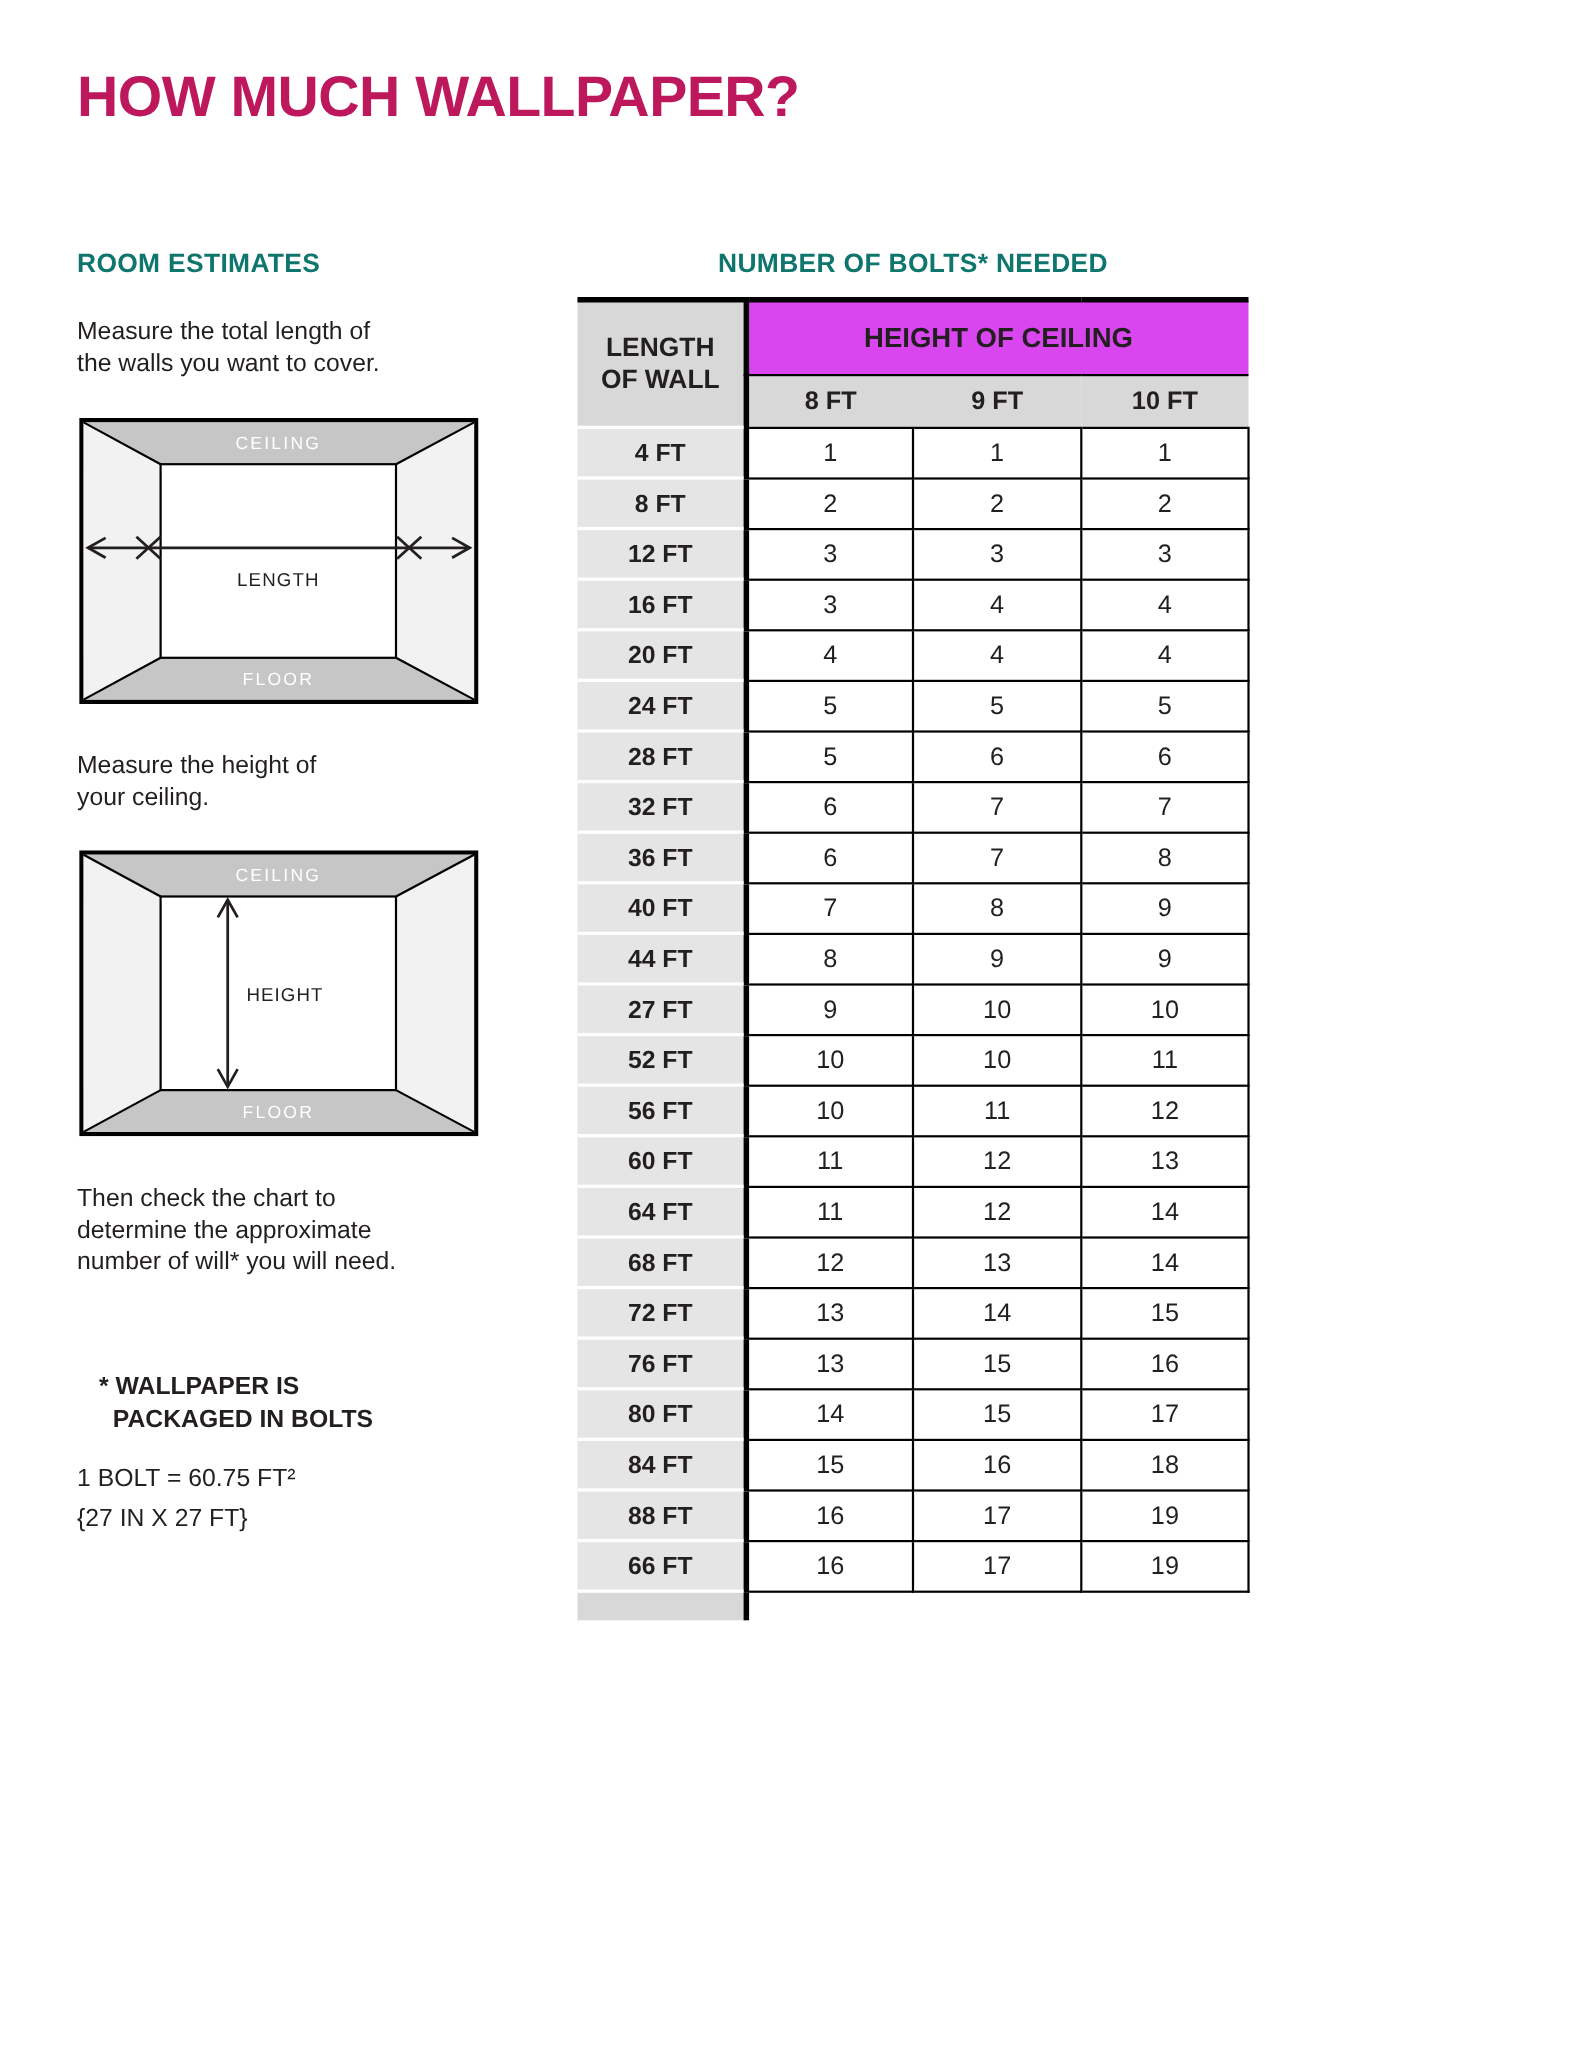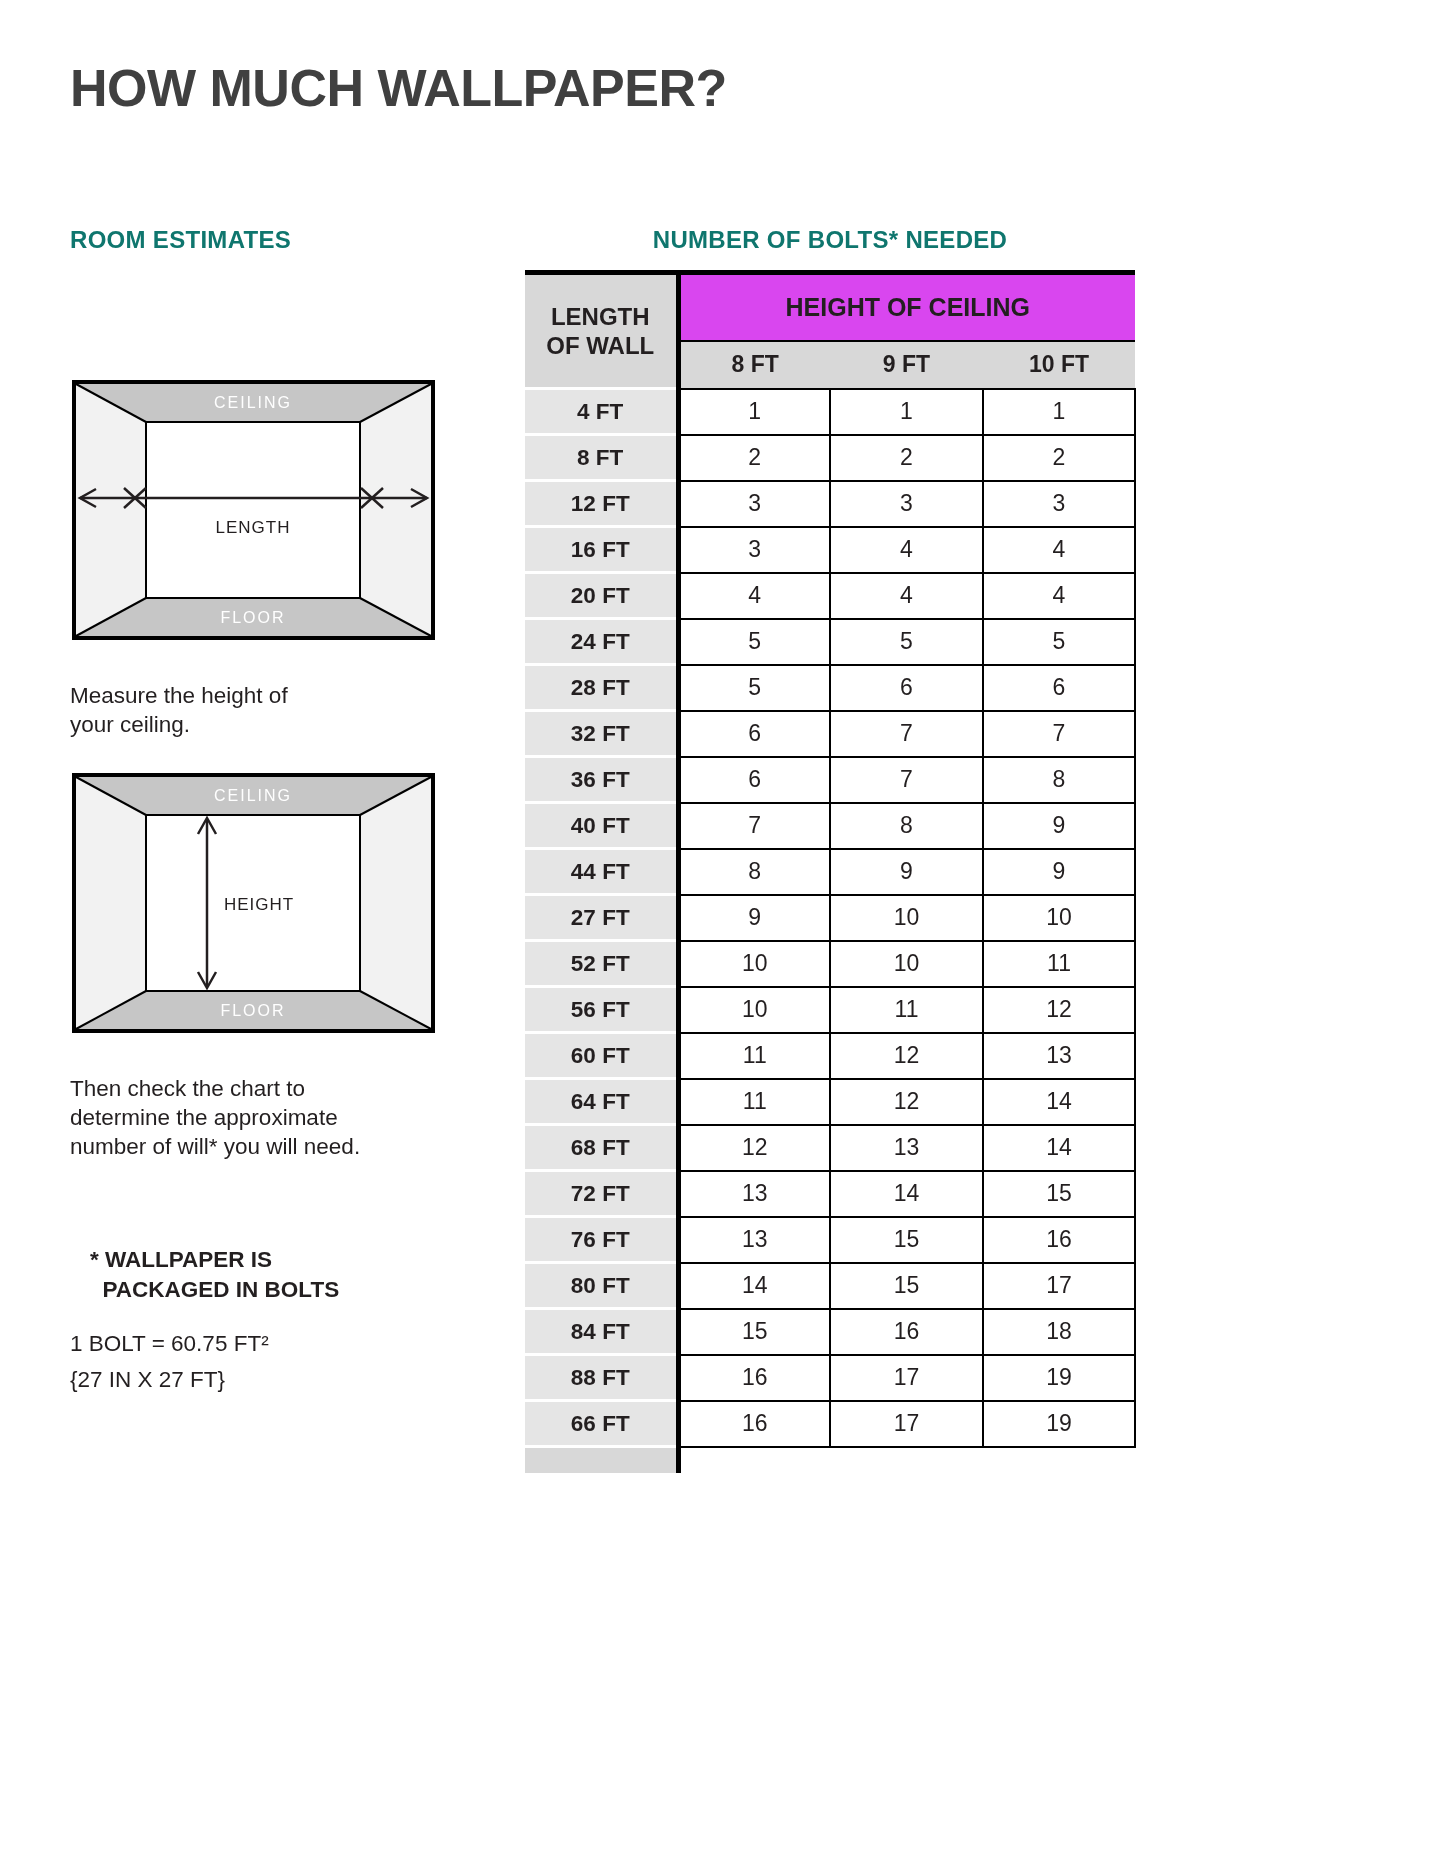--- a/index.html
+++ b/index.html
@@ -5,21 +5,21 @@
   * { margin:0; padding:0; box-sizing:border-box; }
   html, body { background:#ffffff; }
   .page {
     position:relative; width:1445px; height:1870px; background:#ffffff;
     font-family:"Liberation Sans","DejaVu Sans",sans-serif; color:#231f20; overflow:hidden;
   }
   svg text { font-family:"Liberation Sans","DejaVu Sans",sans-serif; }
 
   .title {
     position:absolute; left:70px; top:58px; font-size:52px; font-weight:bold;
-    color:#404040; letter-spacing:-0.5px;
+    color:#be185d; letter-spacing:-0.5px;
   }
   .section-heading {
     position:absolute; font-size:24px; font-weight:bold; color:#0f766e; letter-spacing:0.3px;
   }
   #room-estimates-heading { left:70px; top:226px; }
   #bolts-heading { left:525px; top:226px; width:610px; text-align:center; }
 
   .body-text {
     position:absolute; left:70px; font-size:22.5px; line-height:29px;
     color:#231f20; white-space:pre-line;
@@ -73,20 +73,22 @@
 <body>
 
 <div class="page">
 
   <h1 class="title">HOW MUCH WALLPAPER?</h1>
 
   <h2 class="section-heading" id="room-estimates-heading">ROOM ESTIMATES</h2>
 
   <h2 class="section-heading" id="bolts-heading">NUMBER OF BOLTS* NEEDED</h2>
 
+  <p class="body-text" id="para-length">Measure the total length of
+the walls you want to cover.</p>
 
   <svg class="diagram" id="length-diagram" width="363" height="260" viewBox="0 0 363 260">
     <rect x="2" y="2" width="359" height="256" fill="#ffffff" stroke="#000000" stroke-width="4"></rect>
     <polygon points="4,4 359,4 288,42 74,42" fill="#c6c6c6"></polygon>
     <polygon points="4,256 359,256 288,218 74,218" fill="#c6c6c6"></polygon>
     <polygon points="4,4 74,42 74,218 4,256" fill="#f2f2f2"></polygon>
     <polygon points="359,4 288,42 288,218 359,256" fill="#f2f2f2"></polygon>
     <rect x="74" y="42" width="214" height="176" fill="#ffffff" stroke="#000000" stroke-width="2"></rect>
     <g stroke="#000000" stroke-width="2">
       <line x1="4" y1="4" x2="74" y2="42"></line>

